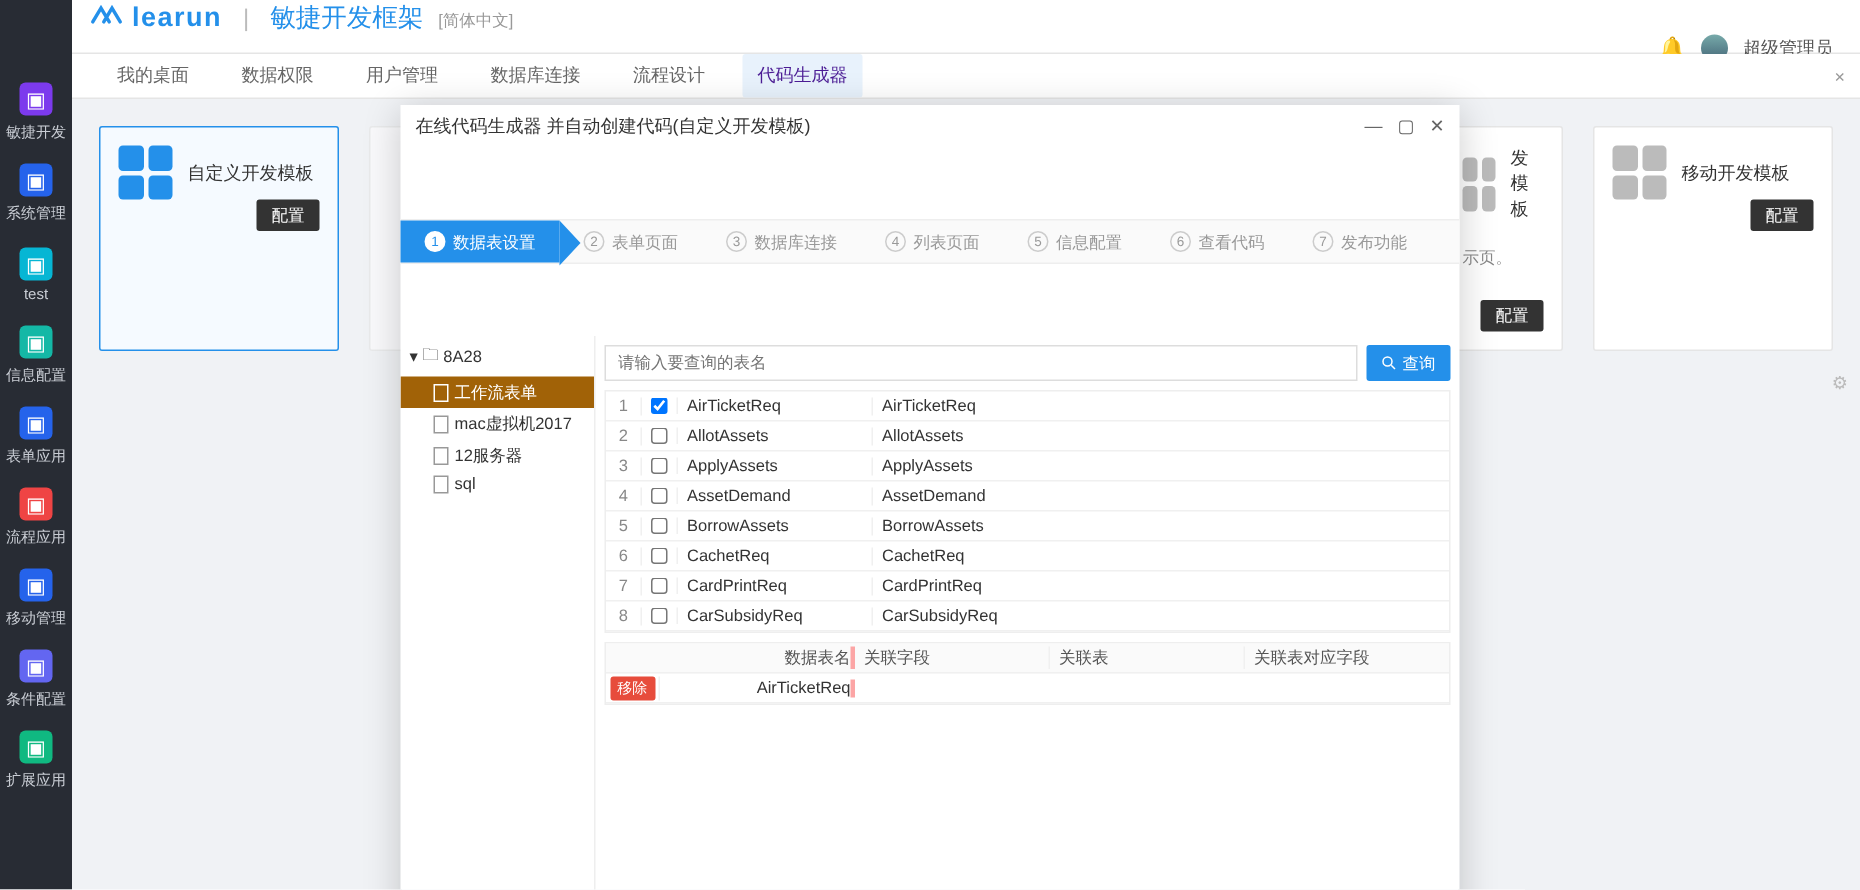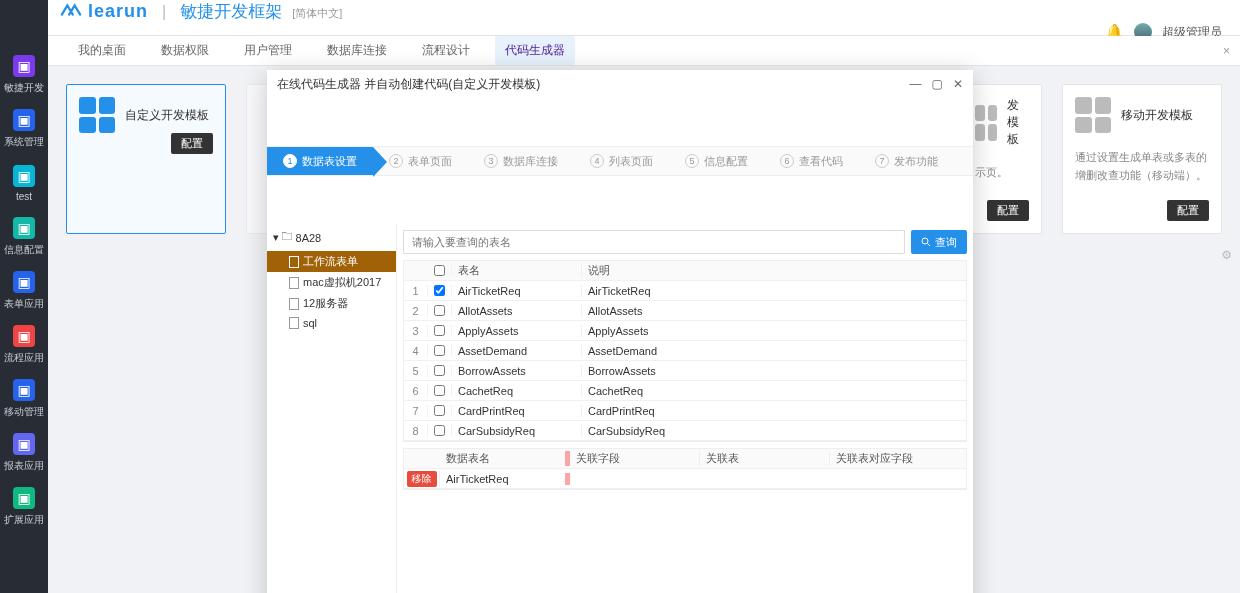--- a/index.html
+++ b/index.html
@@ -81,21 +81,21 @@
 .col-idx { width: 24px; text-align: center; border-right: 1px solid #f0f0f0; color:#888;}
 .col-chk { width: 24px; display:flex; align-items:center; justify-content:center; border-right: 1px solid #f0f0f0;}
 .col-chk input { width:11px; height:11px; }
 .col-a { width: 130px; padding-left: 6px; border-right: 1px solid #f0f0f0;}
 .col-b { flex:1; padding-left: 6px; }
 
 .tbl2 { border: 1px solid #eee; margin: 6px; font-size: 11px; }
 .tbl2-row { display: flex; height: 20px; align-items: center; border-bottom: 1px solid #f0f0f0;}
 .tbl2-row.head { background: #fafafa; color: #555; }
 .c0 { width: 36px; display:flex; align-items:center; justify-content:center; border-right:1px solid #f0f0f0;}
-.c1 { width: 130px; padding-left:6px; border-right:5px solid #fca5a5;}
+.c1 { width: 130px; padding-left:6px; border-right:3px solid #fca5a5;text-align:right;}
 .c2 { width: 130px; padding-left:6px; border-right:1px solid #f0f0f0;}
 .c3 { width: 130px; padding-left:6px; border-right:1px solid #f0f0f0;}
 .c4 { flex:1; padding-left:6px;}
 .remove-btn { background:#e74c3c; color:#fff; font-size:10px; padding:1px 5px; border:none; border-radius:2px; cursor:pointer;}
 
 .modal-footer { height: 40px; border-top:1px solid #eee; margin-top:auto; display:flex; align-items:flex-start; justify-content:flex-end; gap:8px; padding:14px 12px;margin-left:12px;}
 .btn { font-size:11px; padding:5px 12px; border:1px solid #ddd; background:#fff; border-radius:2px; cursor:pointer; color:#555;}
 .btn.primary { background:#000000; color:#fff; border-color:#22c55e;}
 </style>
 </head>
@@ -143,21 +143,21 @@
     <div class="side-item red">
       <span class="icon">▣</span>
       <span>流程应用</span>
     </div>
     <div class="side-item blue">
       <span class="icon">▣</span>
       <span>移动管理</span>
     </div>
     <div class="side-item purple">
       <span class="icon">▣</span>
-      <span>报表应用</span>
+      <span>条件配置</span>
     </div>
     <div class="side-item green">
       <span class="icon">▣</span>
       <span>扩展应用</span>
     </div>
   </div>
 
 <div class="tabs-row" id="tabsrow">
 <span class="tab-item">我的桌面</span>
     <span class="tab-item">数据权限</span>
@@ -209,21 +209,20 @@
     <div class="card gray">
       <div class="card-head">
         <div class="card-icon">
           <span></span>
           <span></span>
           <span></span>
           <span></span>
         </div>
         <span class="card-title">移动开发模板</span>
       </div>
-      <div class="card-desc">通过设置生成单表或多表的增删改查功能（移动端）。</div>
       <button class="card-btn">配置</button>
     </div>
   </div>
 
 <span class="gear" style="position:absolute; right:8px; top:248px;">⚙</span>
 
 <div class="modal">
   <div class="modal-header">
     <span>在线代码生成器 并自动创建代码(自定义开发模板)</span>
     <div class="modal-header-icons">
@@ -294,28 +293,20 @@
         <button class="search-btn">
           <svg width="10" height="10" viewBox="0 0 10 10">
               <circle cx="4" cy="4" r="3" stroke="#fff" fill="none"></circle>
               <line x1="6.5" y1="6.5" x2="9" y2="9" stroke="#fff"></line>
             </svg>
           <span>查询</span>
         </button>
       </div>
 
       <div class="tbl" id="tbl1">
-          <div class="tbl-row head">
-            <div class="col-idx"></div>
-            <div class="col-chk">
-              <input type="checkbox" style="">
-            </div>
-            <div class="col-a">表名</div>
-            <div class="col-b">说明</div>
-          </div>
           <div class="tbl-row">
             <div class="col-idx">1</div>
             <div class="col-chk">
               <input type="checkbox" checked="" style="">
             </div>
             <div class="col-a">AirTicketReq</div>
             <div class="col-b">AirTicketReq</div>
           </div>
           <div class="tbl-row">
             <div class="col-idx">2</div>

